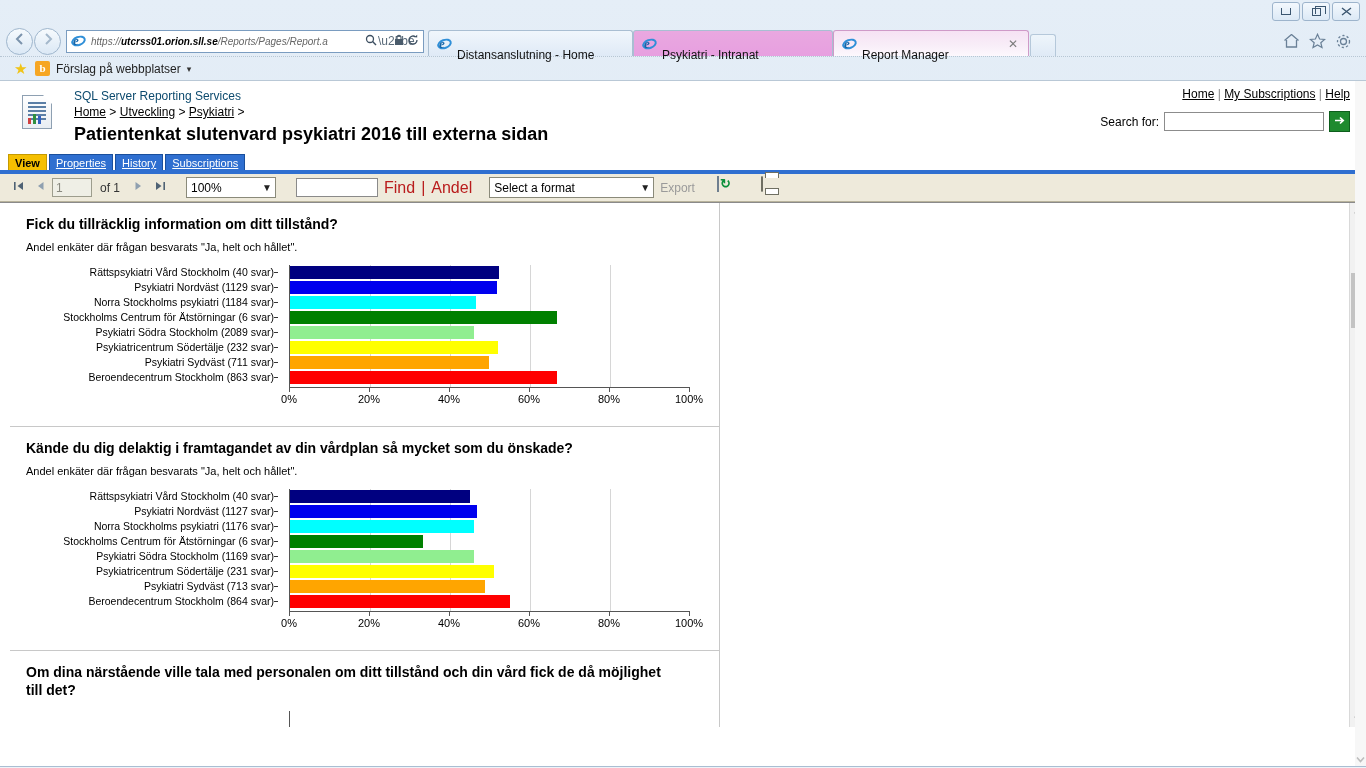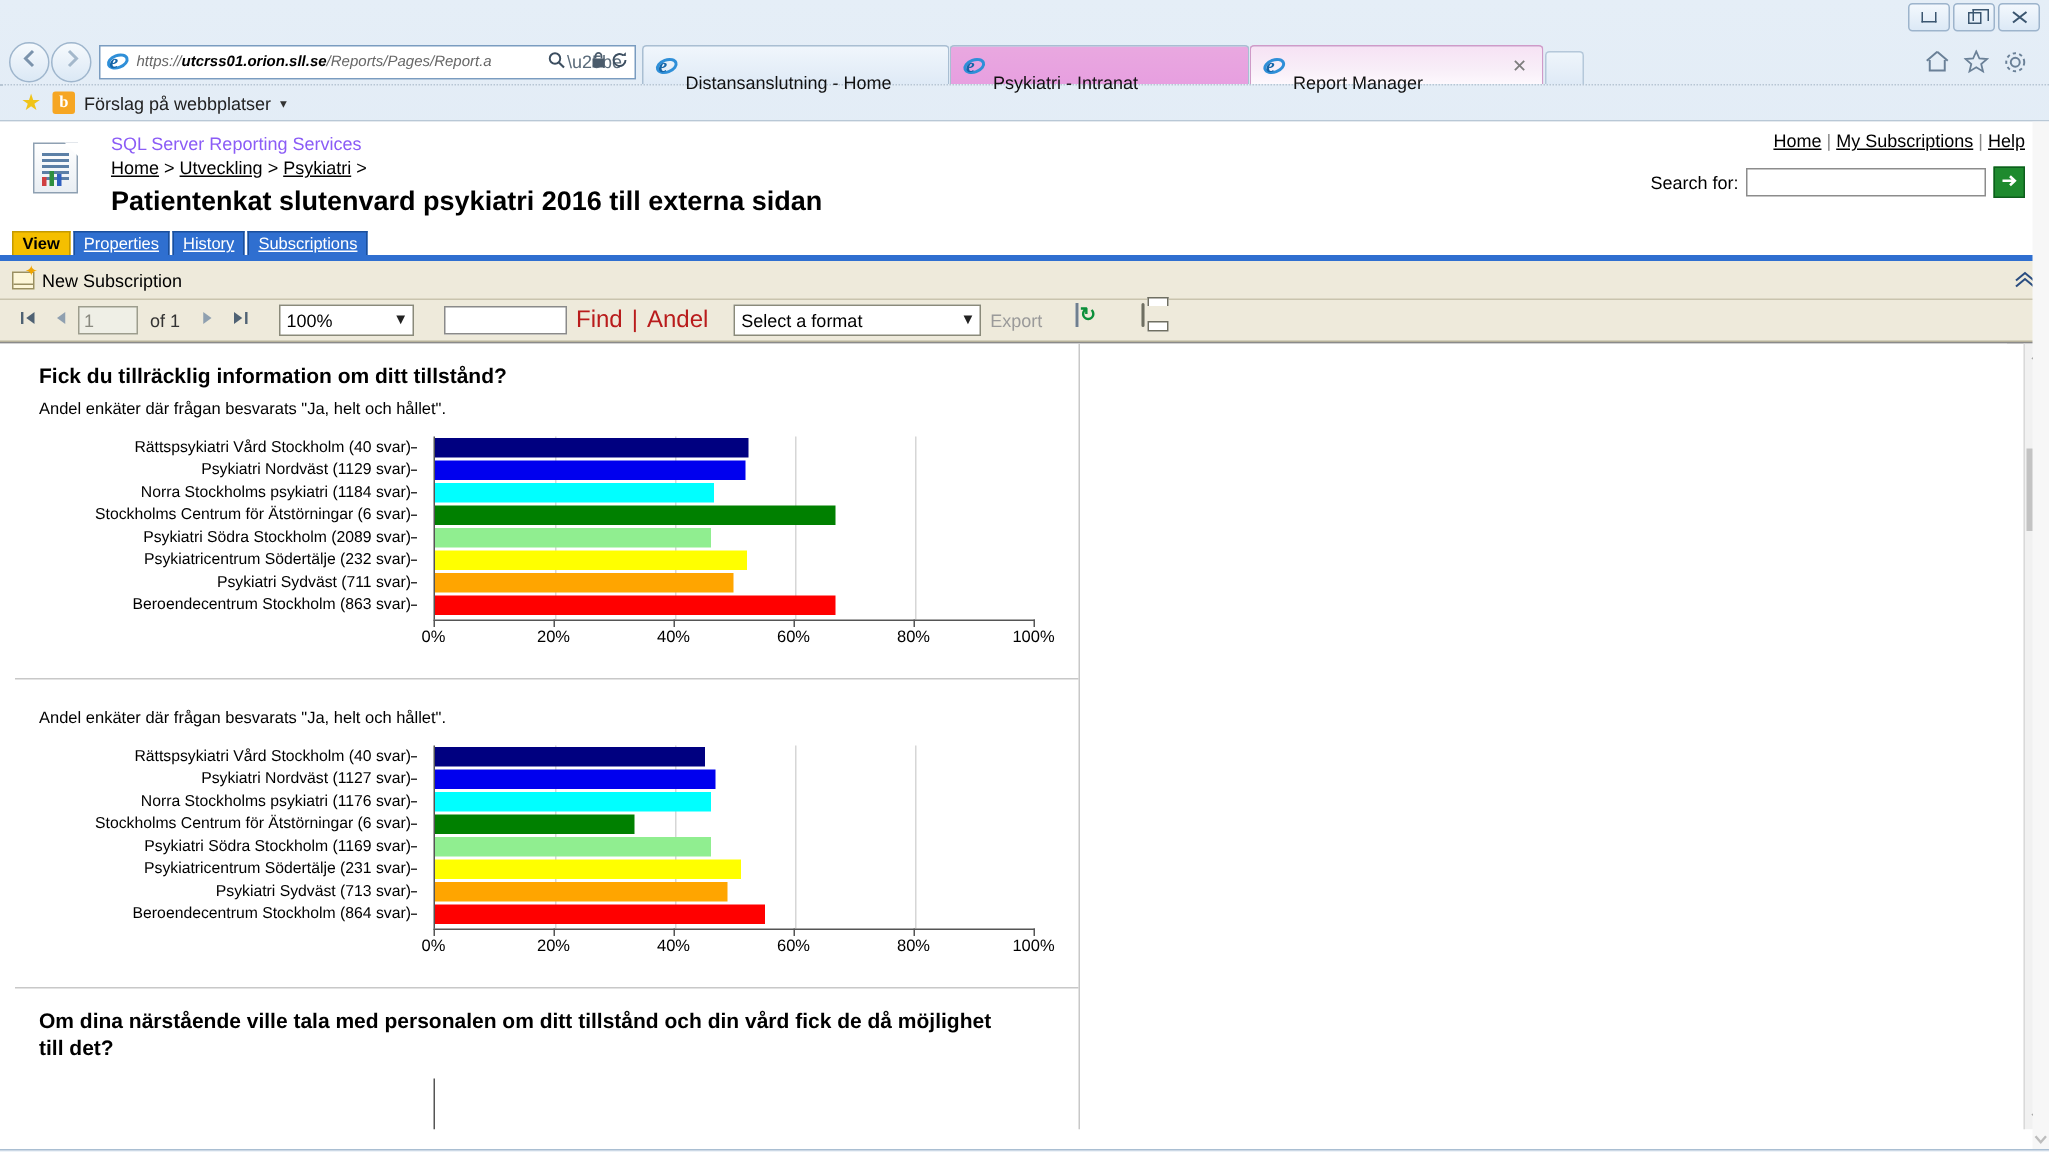--- a/index.html
+++ b/index.html
@@ -171,21 +171,21 @@
     border-color: transparent #ffffff transparent transparent;
   }
   .rpt-icon .lines { position:absolute; left:5px; top:6px; }
   .rpt-icon .lines i {
     display:block; width:18px; height:2px; background:#5b7fa6; margin-bottom:2px;
   }
   .rpt-icon .bars { position:absolute; left:5px; bottom:4px; display:flex; align-items:flex-end; gap:2px; }
   .rpt-icon .bars i { display:block; width:3px; background:#d04040; }
 
   .hdr-text { margin-left: 52px; }
-  .hdr-app { font-size: 12px; color:#8b5cf6; line-height:15px; }
+  .hdr-app { font-size: 12px; color:#0c4a6e; line-height:15px; }
   .breadcrumb { font-size:12px; color:#000; line-height:17px; }
   .breadcrumb a { color:#000; text-decoration: underline; }
   .rpt-title {
     font-size: 18px; font-weight: bold; color:#000;
     line-height: 24px; margin-top: 1px;
   }
 
   .hdr-right {
     position:absolute; right: 16px; top: 6px; text-align:right;
   }
@@ -545,31 +545,20 @@
     </div>
 
     <div class="tabsrow">
       <div class="ttab active">View</div>
       <div class="ttab"><a href="#">Properties</a></div>
       <div class="ttab"><a href="#">History</a></div>
       <div class="ttab"><a href="#">Subscriptions</a></div>
     </div>
     <div class="tabs-underline"></div>
 
-    <div class="subbar">
-      <span class="mail">
-          <span class="plus">✦</span>
-        </span>
-      <span class="lbl">New Subscription</span>
-      <span class="collapse">
-        <svg width="16" height="12" viewBox="0 0 16 12">
-            <path d="M2 7 L8 2 L14 7 M2 11 L8 6 L14 11" stroke="#2a4d80" stroke-width="1.4" fill="none"></path>
-          </svg>
-      </span>
-    </div>
 
     <div class="toolbar">
       <div class="tb-nav">
         <span class="ico">
           <svg width="13" height="12" viewBox="0 0 13 12">
               <rect x="2" y="2" width="1.6" height="8" fill="#4f6274"></rect>
               <path d="M11 2 L5.5 6 L11 10 Z" fill="#4f6274"></path>
             </svg>
         </span>
         <span class="ico">
@@ -660,20 +649,21 @@
                   <div class="xlabel" style="left: 80px;">20%</div>
                   <div class="xlabel" style="left: 160px;">40%</div>
                   <div class="xlabel" style="left: 240px;">60%</div>
                   <div class="xlabel" style="left: 320px;">80%</div>
                   <div class="xlabel" style="left: 400px;">100%</div>
                 </div>
             </div>
           </div>
 
           <div class="qblock">
+            <div class="qtitle">Kände du dig delaktig i framtagandet av din vårdplan så mycket som du önskade?</div>
             <div class="qsub">Andel enkäter där frågan besvarats "Ja, helt och hållet".</div>
             <div class="chart">
               <div class="catlabels" id="cats2">
                   <div class="catlabel">Rättspsykiatri Vård Stockholm (40 svar)</div>
                   <div class="catlabel">Psykiatri Nordväst (1127 svar)</div>
                   <div class="catlabel">Norra Stockholms psykiatri (1176 svar)</div>
                   <div class="catlabel">Stockholms Centrum för Ätstörningar (6 svar)</div>
                   <div class="catlabel">Psykiatri Södra Stockholm (1169 svar)</div>
                   <div class="catlabel">Psykiatricentrum Södertälje (231 svar)</div>
                   <div class="catlabel">Psykiatri Sydväst (713 svar)</div>

